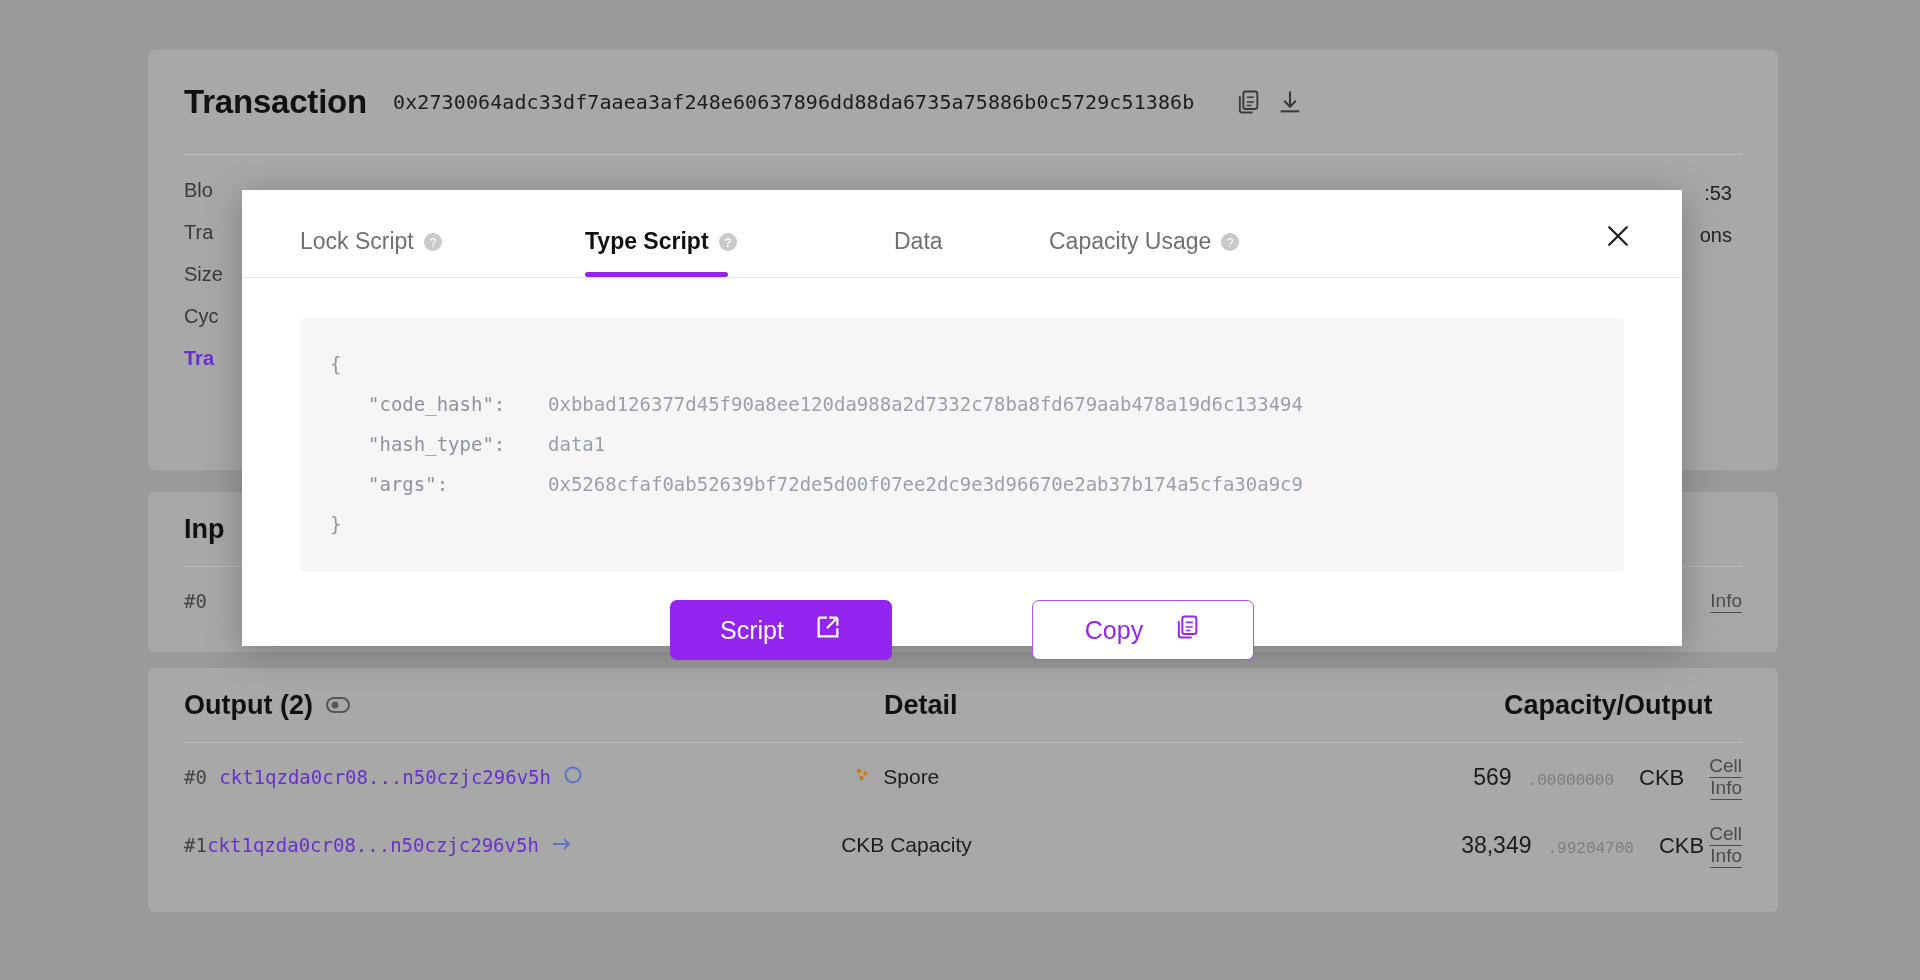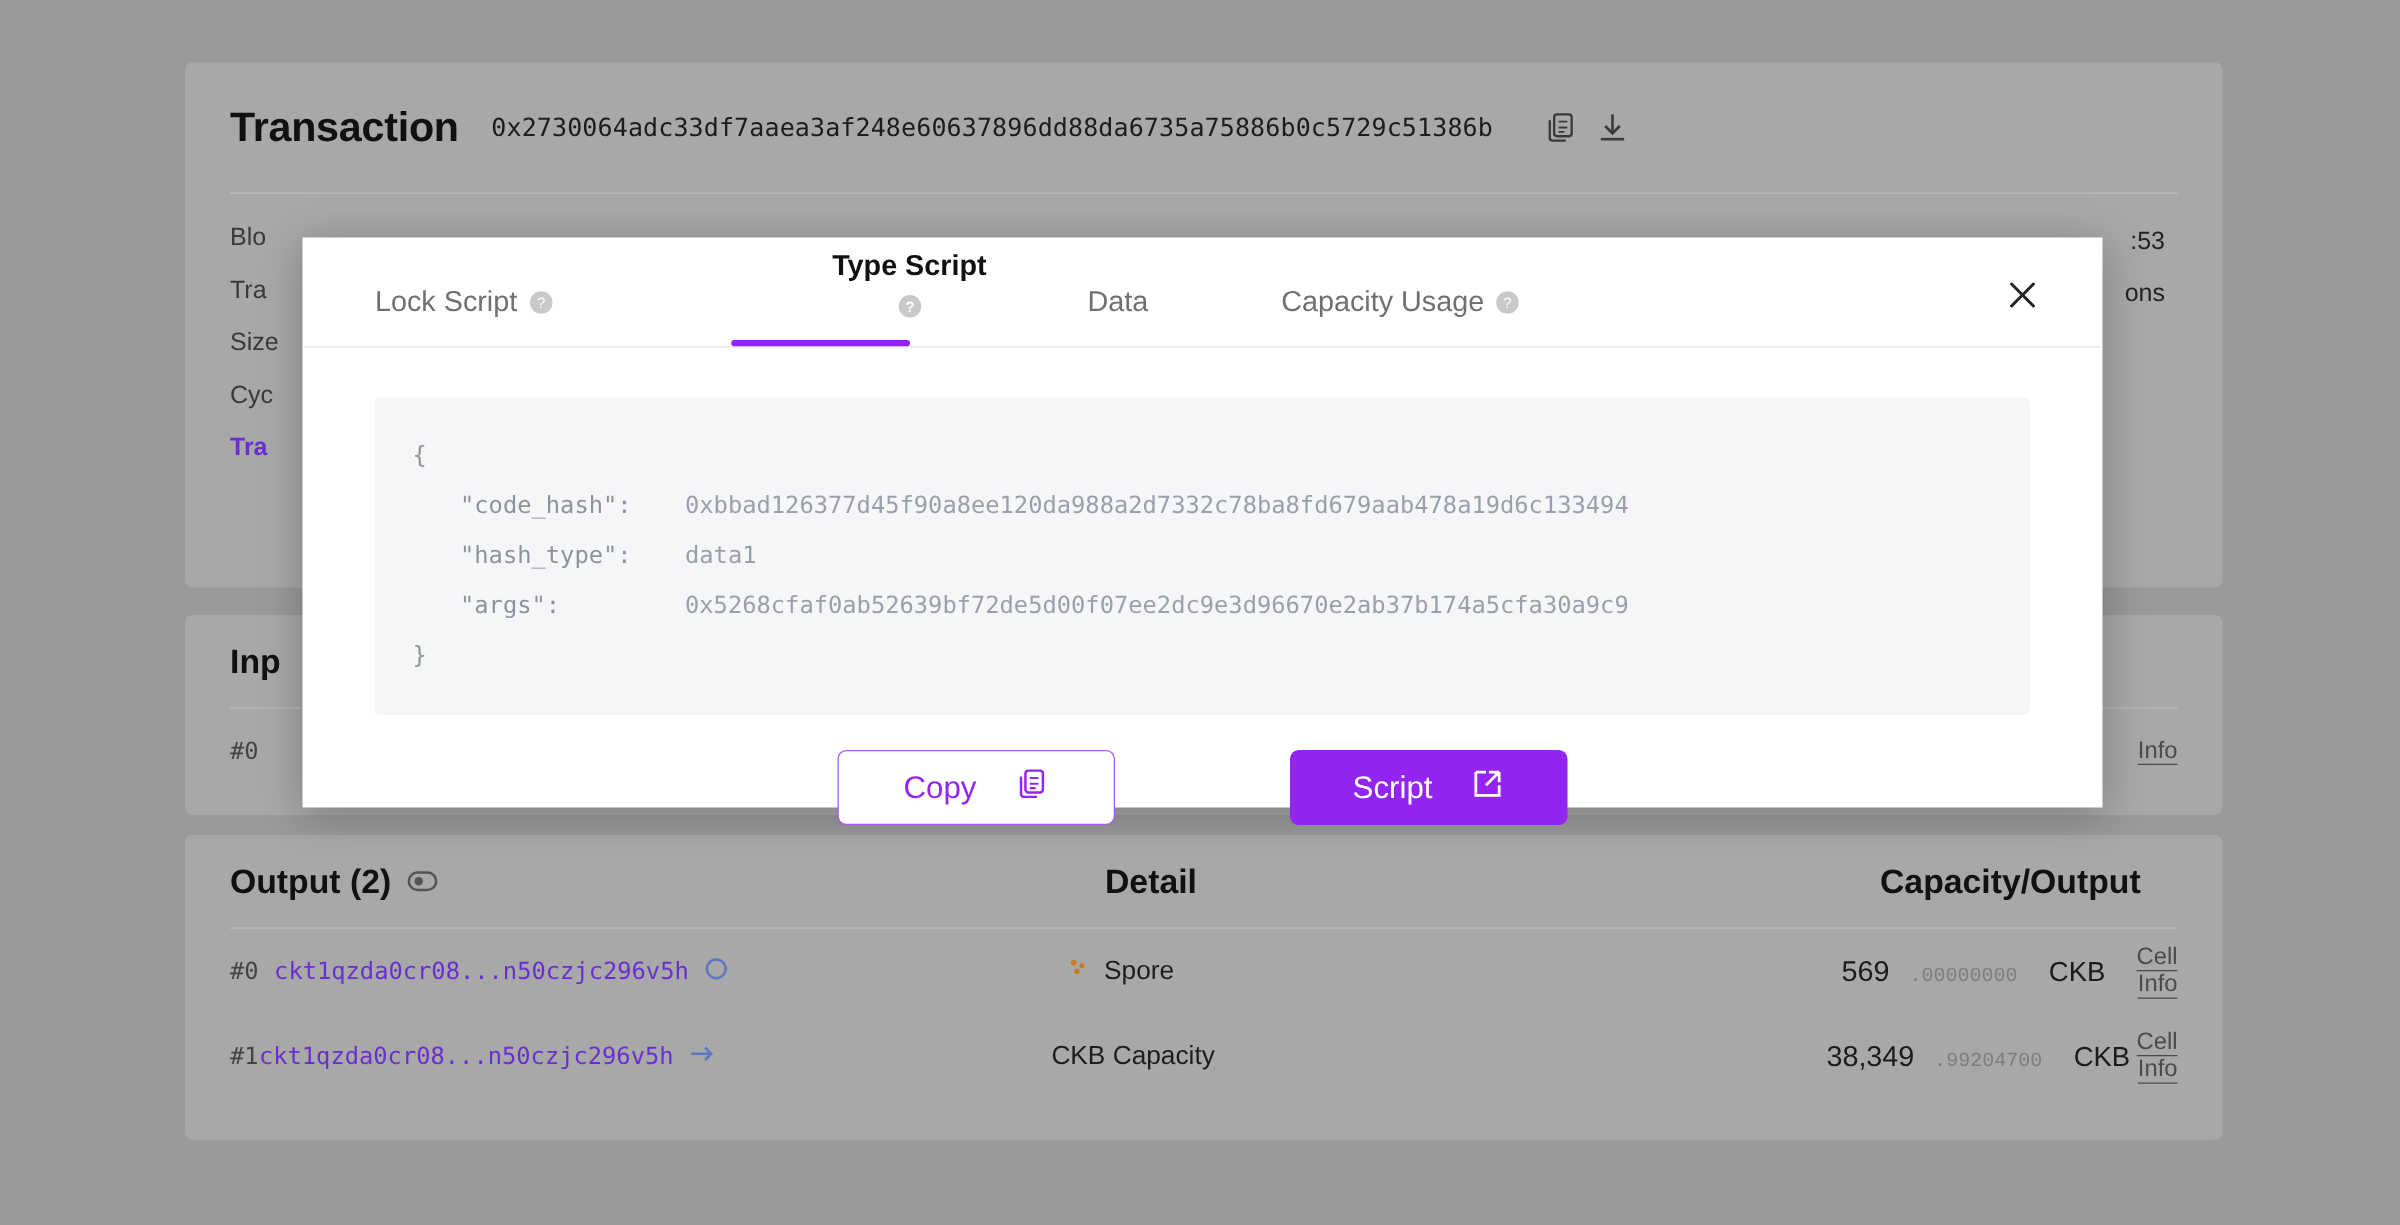--- a/index.html
+++ b/index.html
@@ -103,22 +103,22 @@
   }
   .tab {
     display: flex; align-items: center; gap: 9px;
     font-size: 23px; color: #707070;
     padding-bottom: 22px; margin-right: 0;
     position: relative;
     cursor: pointer;
   }
   .tab.t1 { width: 285px; }
   .tab.t2 { width: 285px; }
-  .tab.t3 { width: 155px; }
-  .tab.active { color: #111; font-weight: 700; flex-direction: column; }
+  .tab.t3 { width: 155px; margin-left: 24px; }
+  .tab.active { color: #111; font-weight: 700; }
   .tab.active::after {
     content: ""; position: absolute;
     left: 0; bottom: 0; height: 5px; width: 143px;
     background: #9425f0; border-radius: 3px;
   }
   .help-icon { display:inline-flex; }
   .close-btn {
     position: absolute; right: 44px; top: 26px;
     width: 40px; height: 40px;
     display:flex; align-items:center; justify-content:center;
@@ -361,35 +361,35 @@
       </div>
       <div class="kv">
         <span class="k">"args":</span>
         <span class="v">0x5268cfaf0ab52639bf72de5d00f07ee2dc9e3d96670e2ab37b174a5cfa30a9c9</span>
       </div>
 
       <div class="code-brace">}</div>
     </div>
 
     <div class="modal-actions">
+      <div class="btn btn-script">
+        <span>Script</span>
+        <span>
+          <svg width="28" height="28" viewBox="0 0 24 24" fill="none" stroke="#ffffff" stroke-width="1.9">
+            <path d="M4 4h7M4 4v16h16v-7"></path>
+            <path d="M20 4h-7M20 4v7M20 4l-9 9"></path>
+          </svg>
+        </span>
+      </div>
       <div class="btn btn-copy">
         <span>Copy</span>
         <span>
           <svg width="28" height="28" viewBox="0 0 24 24" fill="none" stroke="#9425f0" stroke-width="1.7">
             <rect x="8" y="3" width="12" height="15" rx="2"></rect>
             <path d="M5 7v12a2 2 0 0 0 2 2h9"></path>
             <path d="M11 8h6M11 12h6M11 15h4" stroke-width="1.4"></path>
           </svg>
         </span>
       </div>
-      <div class="btn btn-script">
-        <span>Script</span>
-        <span>
-          <svg width="28" height="28" viewBox="0 0 24 24" fill="none" stroke="#ffffff" stroke-width="1.9">
-            <path d="M4 4h7M4 4v16h16v-7"></path>
-            <path d="M20 4h-7M20 4v7M20 4l-9 9"></path>
-          </svg>
-        </span>
-      </div>
     </div>
 
   </div>
 </div>
 
 </body></html>

